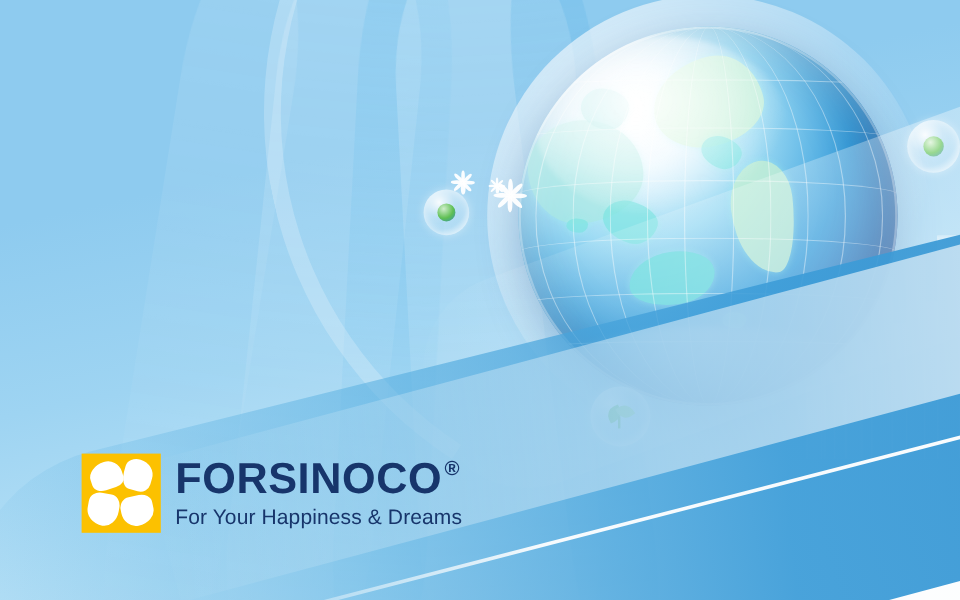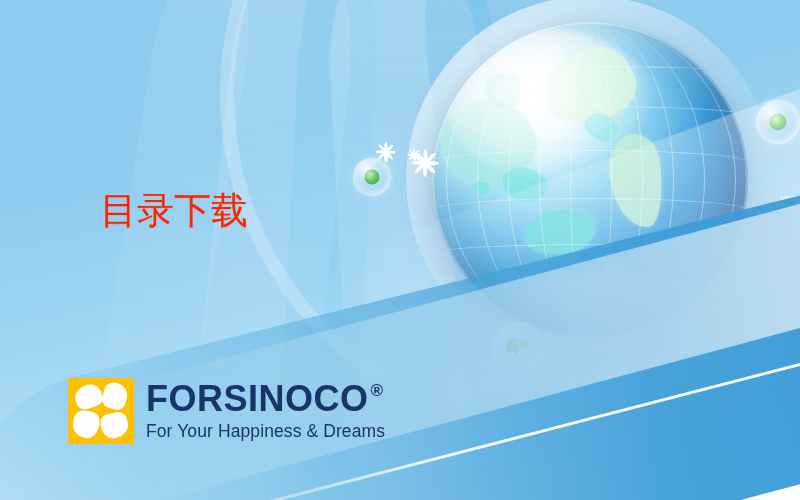--- a/index.html
+++ b/index.html
@@ -278,21 +278,20 @@
   </div>
 
   <div class="diag" id="d-soft"></div>
   <div class="diag" id="d-blue-big"></div>
   <div class="diag" id="d-pale"></div>
   <div class="diag" id="d-steel"></div>
   <div class="diag" id="d-white-band"></div>
   <div class="diag" id="d-white-line"></div>
 
   <div id="headline">
-    <div class="hl-line" id="hl-2">目录下载</div>
   </div>
 
   <div id="logo">
     <div id="logo-mark">
         <span class="petal" style="left: 7px; top: 7px; width: 27px; height: 23px; border-radius: 70% 55% 40% 45% / 60% 65% 35% 40%; transform: rotate(-18deg);"></span>
         <span class="petal" style="left: 35px; top: 5px; width: 24px; height: 26px; border-radius: 55% 70% 45% 40% / 40% 60%; transform: rotate(16deg);"></span>
         <span class="petal" style="left: 5px; top: 33px; width: 26px; height: 27px; border-radius: 45% 40% 55% 70% / 40% 45% 65% 60%; transform: rotate(10deg);"></span>
         <span class="petal" style="left: 33px; top: 35px; width: 27px; height: 25px; border-radius: 40% 45% 70% 55% / 45% 40% 60% 65%; transform: rotate(-12deg);"></span>
       </div>
     <div id="logo-text">

